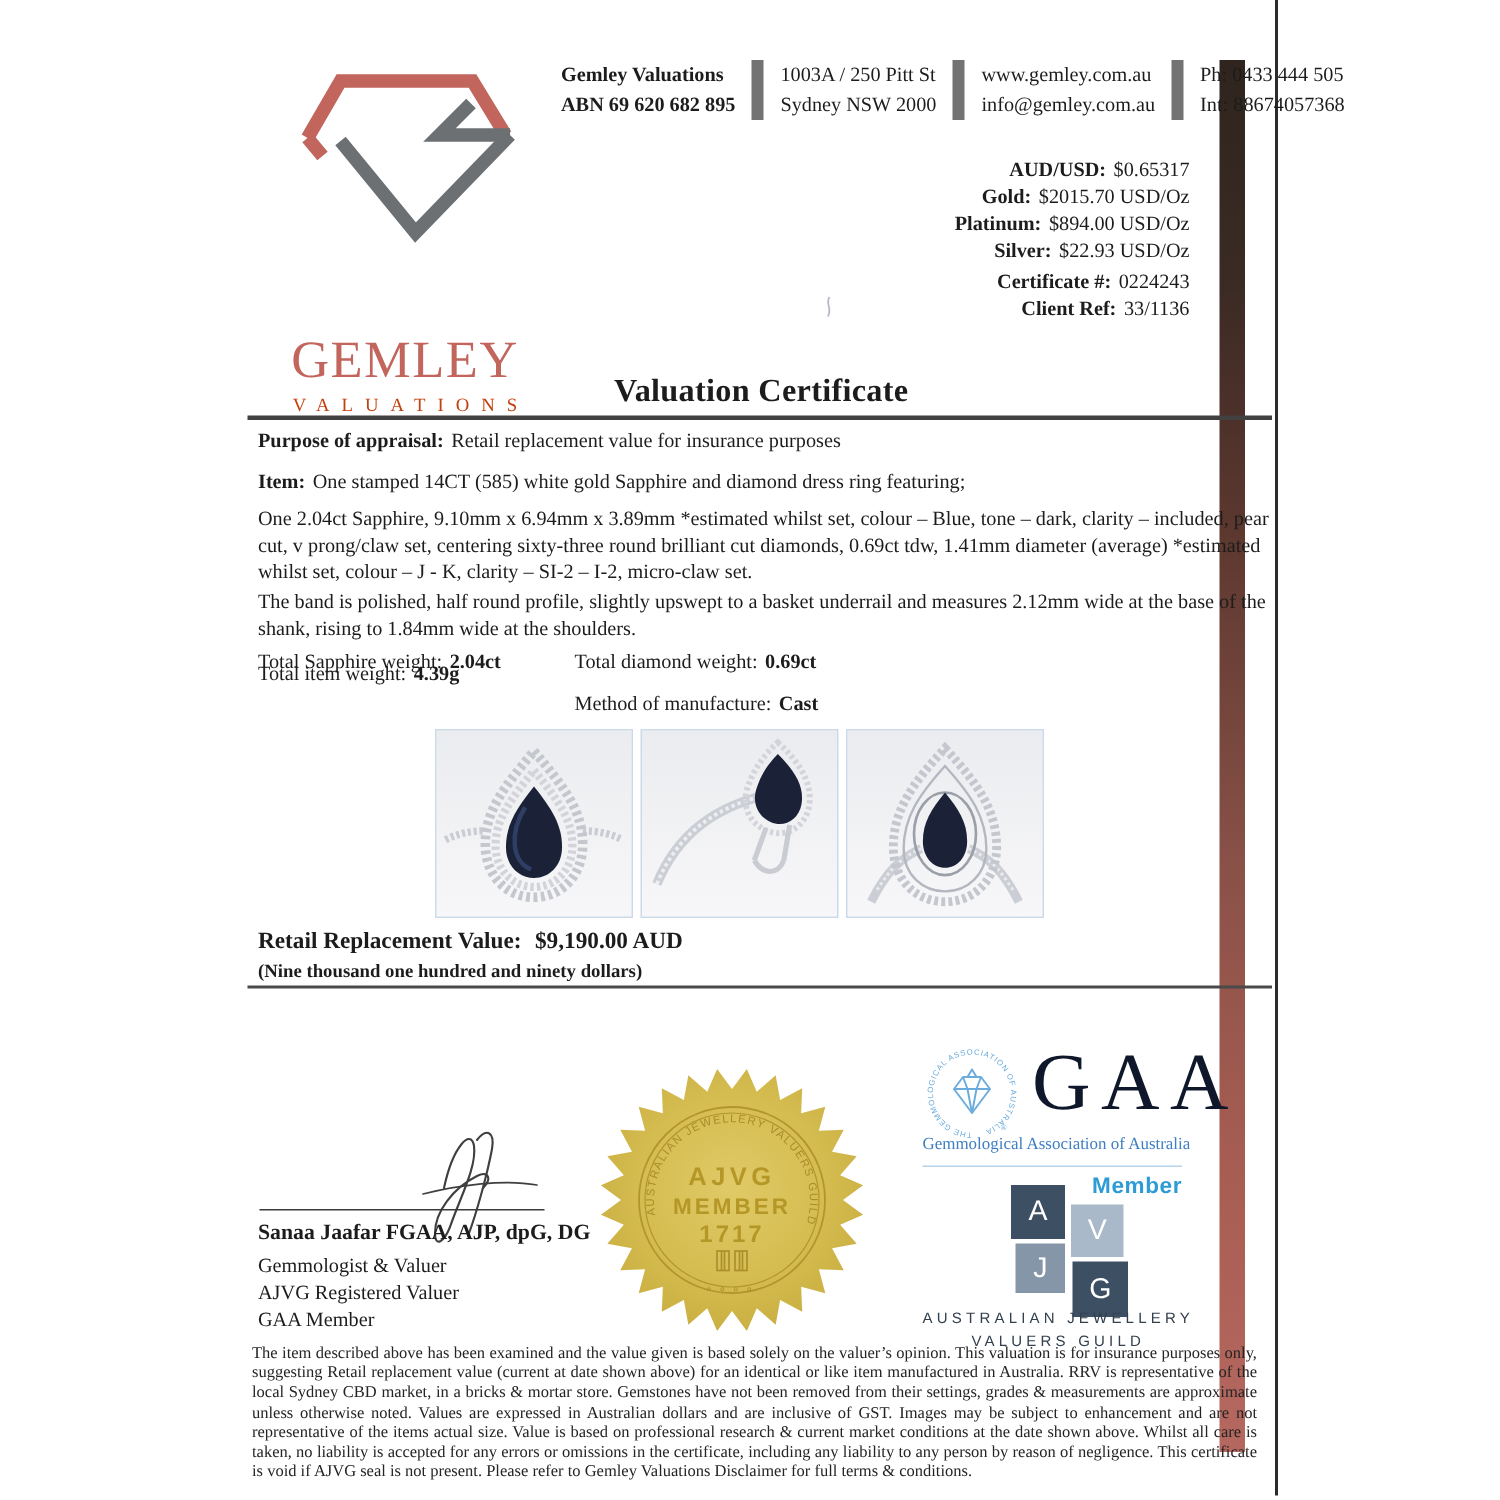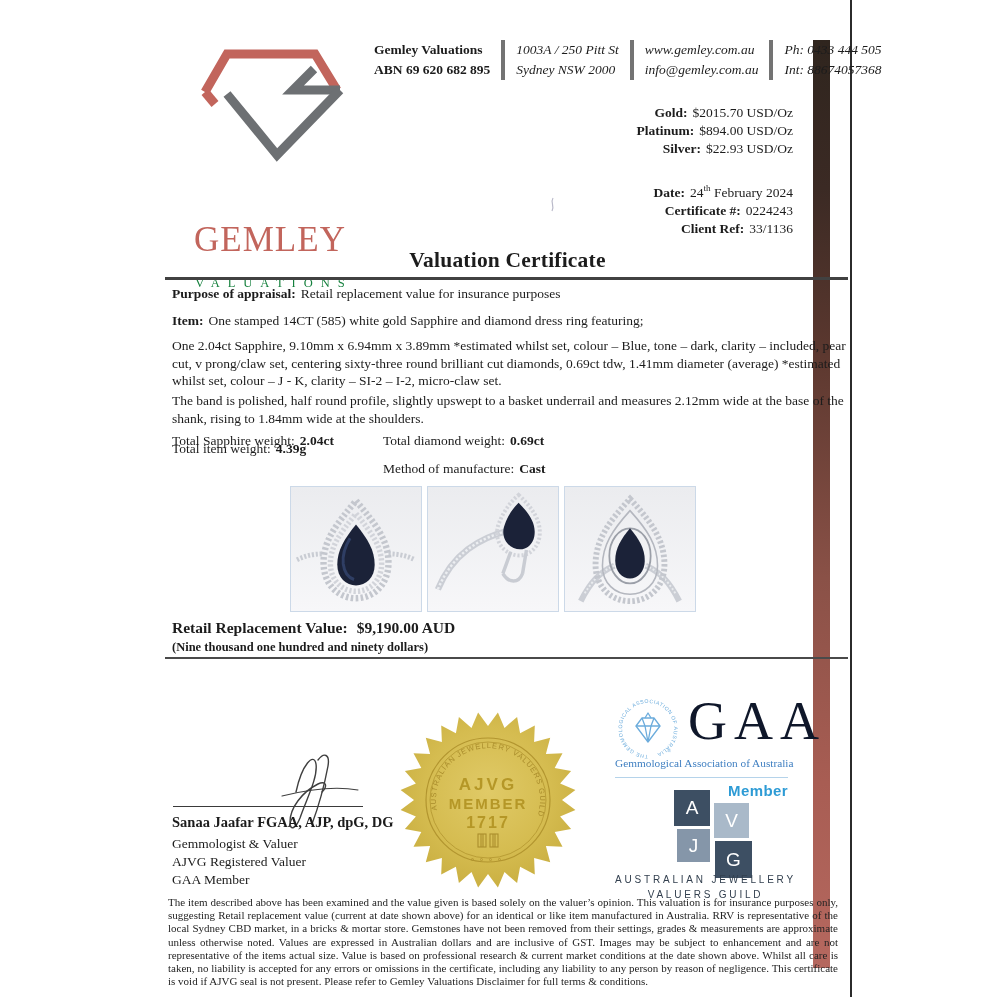--- a/index.html
+++ b/index.html
@@ -9,25 +9,25 @@
     font-family:"Liberation Serif", serif;
   }
   .abs{position:absolute;}
   
   .page-edge-right{left:850px;top:0;width:2px;height:997px;background:#2b2b2b;}
   .accent-bar{left:813px;top:40px;width:17px;height:928px;
     background:linear-gradient(to bottom,#2f251e 0%,#3b2a24 16%,#5c382f 34%,#8a5147 58%,#a85d53 80%,#b5685f 100%);}
   
   .logo-wrap{left:192px;top:38px;width:156px;text-align:center;}
   .logo-title{left:186px;top:220px;width:168px;text-align:center;font-size:35px;letter-spacing:1px;color:#c2655c;font-weight:normal;}
-  .logo-sub{left:186px;top:263px;width:168px;text-align:center;font-size:12.5px;letter-spacing:8px;padding-left:8px;box-sizing:border-box;color:#15803d;margin-top:13px;}
+  .logo-sub{left:186px;top:263px;width:168px;text-align:center;font-size:12.5px;letter-spacing:8px;padding-left:8px;box-sizing:border-box;color:#c2410c;}
   
   .contact{left:363px;top:40px;display:flex;font-size:13.5px;line-height:20px;}
   .contact .col{padding:0 11px;}
-  .contact .col + .col{border-left:4px solid #737373;font-style:italic;}
+  .contact .col + .col{border-left:8px solid #737373;}
   .contact .b{font-weight:bold;}
   
   .market{left:493px;top:104px;width:300px;text-align:right;font-size:13.5px;line-height:18px;}
   .meta{left:493px;top:179px;width:300px;text-align:right;font-size:13.5px;line-height:18px;}
   .lbl{font-weight:bold;}
   .val{margin-left:5px;}
   .meta .bval{font-weight:normal;margin-left:5px;}
   sup{font-size:9px;}
   
   .doc-title{left:165px;top:248px;width:685px;text-align:center;font-size:21.5px;font-weight:bold;letter-spacing:0.2px;}
@@ -101,27 +101,27 @@
     <div>www.gemley.com.au</div>
     <div>info@gemley.com.au</div>
   </div>
   <div class="col">
     <div>Ph: 0433 444 505</div>
     <div>Int: 88674057368</div>
   </div>
 </div>
 
 <div class="abs market">
+  <div><span class="lbl">AUD/USD:</span><span class="val">$0.65317</span></div>
   <div><span class="lbl">Gold:</span><span class="val">$2015.70 USD/Oz</span></div>
   <div><span class="lbl">Platinum:</span><span class="val">$894.00 USD/Oz</span></div>
   <div><span class="lbl">Silver:</span><span class="val">$22.93 USD/Oz</span></div>
 </div>
 
 <div class="abs meta">
-  <div><span class="lbl">Date:</span><span class="val">24</span><sup>th</sup> <span>February 2024</span></div>
   <div><span class="lbl">Certificate #:</span><span class="bval">0224243</span></div>
   <div><span class="lbl">Client Ref:</span><span class="bval">33/1136</span></div>
 </div>
 
 <svg class="abs" style="left:548px;top:196px;" width="12" height="18" viewBox="0 0 12 18">
   <path d="M5,2 C2,7 7,9 4,15" fill="none" stroke="#b9b9c9" stroke-width="1.2"></path>
 </svg>
 
 <div class="abs doc-title">Valuation Certificate</div>
 <div class="abs title-rule"></div>

